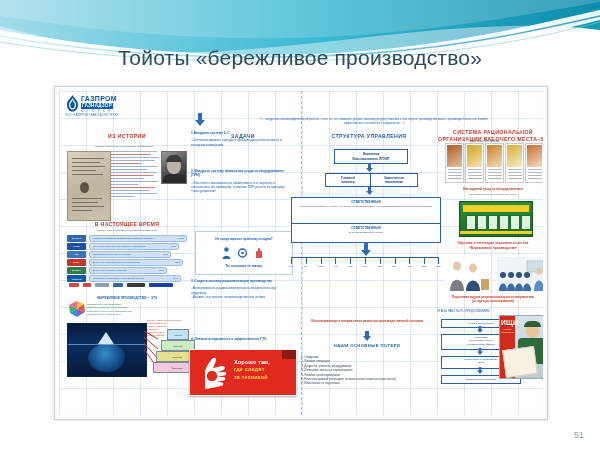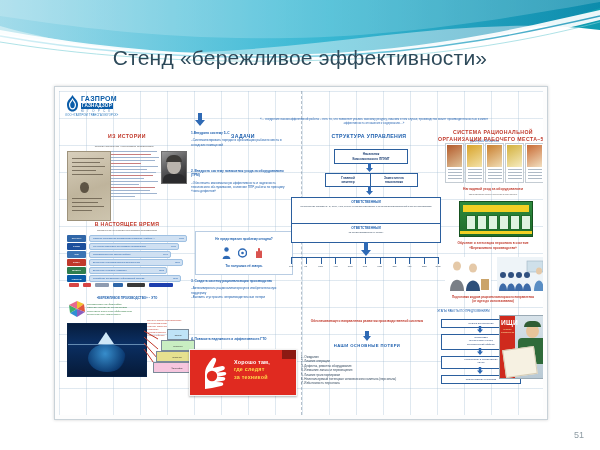--- a/index.html
+++ b/index.html
@@ -226,21 +226,21 @@
     <rect x="0" y="0" width="600" height="62" fill="#ffffff"></rect>
     <path d="M0,0 L600,0 L600,30 C470,14 330,48 200,52 C120,54 50,40 0,26 Z" fill="url(#g1)"></path>
     <path d="M0,0 L600,0 L600,8 C520,34 420,56 300,58 C190,60 90,46 0,34 Z" fill="url(#g3)" opacity="0.55"></path>
     <path d="M0,30 C90,46 190,58 310,54 C430,50 520,28 600,10 L600,20 C520,40 430,60 310,62 C190,64 80,52 0,38 Z" fill="#ffffff" opacity="0.92"></path>
     <path d="M0,36 C90,52 200,60 320,56 C440,52 530,32 600,16" fill="none" stroke="url(#g2)" stroke-width="1.4" opacity="0.85"></path>
     <path d="M0,42 C100,58 210,64 330,60 C450,56 540,38 600,22" fill="none" stroke="#7fd0d8" stroke-width="0.9" opacity="0.7"></path>
     <path d="M0,16 C80,28 170,40 290,38 C410,36 520,16 600,2 L600,0 L0,0 Z" fill="#ffffff" opacity="0.18"></path>
   </svg>
 </div>
 
-<div class="slide-title">Стенд «бережливое эффективности»</div>
+<div class="slide-title">Тойоты «бережливое производство»</div>
 
 <div class="page-number">51</div>
 
 <div class="poster">
   <div class="poster-inner">
     <div class="center-dash"></div>
 
     <div class="gz-logo">
       <svg class="flame" viewBox="0 0 15 17">
         <path d="M7.5,0 C9.5,4 13,5 13,9.5 C13,13.8 10.6,16.6 7.5,16.6 C4.4,16.6 2,13.8 2,9.5 C2,5 5.5,4 7.5,0 Z" fill="#0a5ca8"></path>

